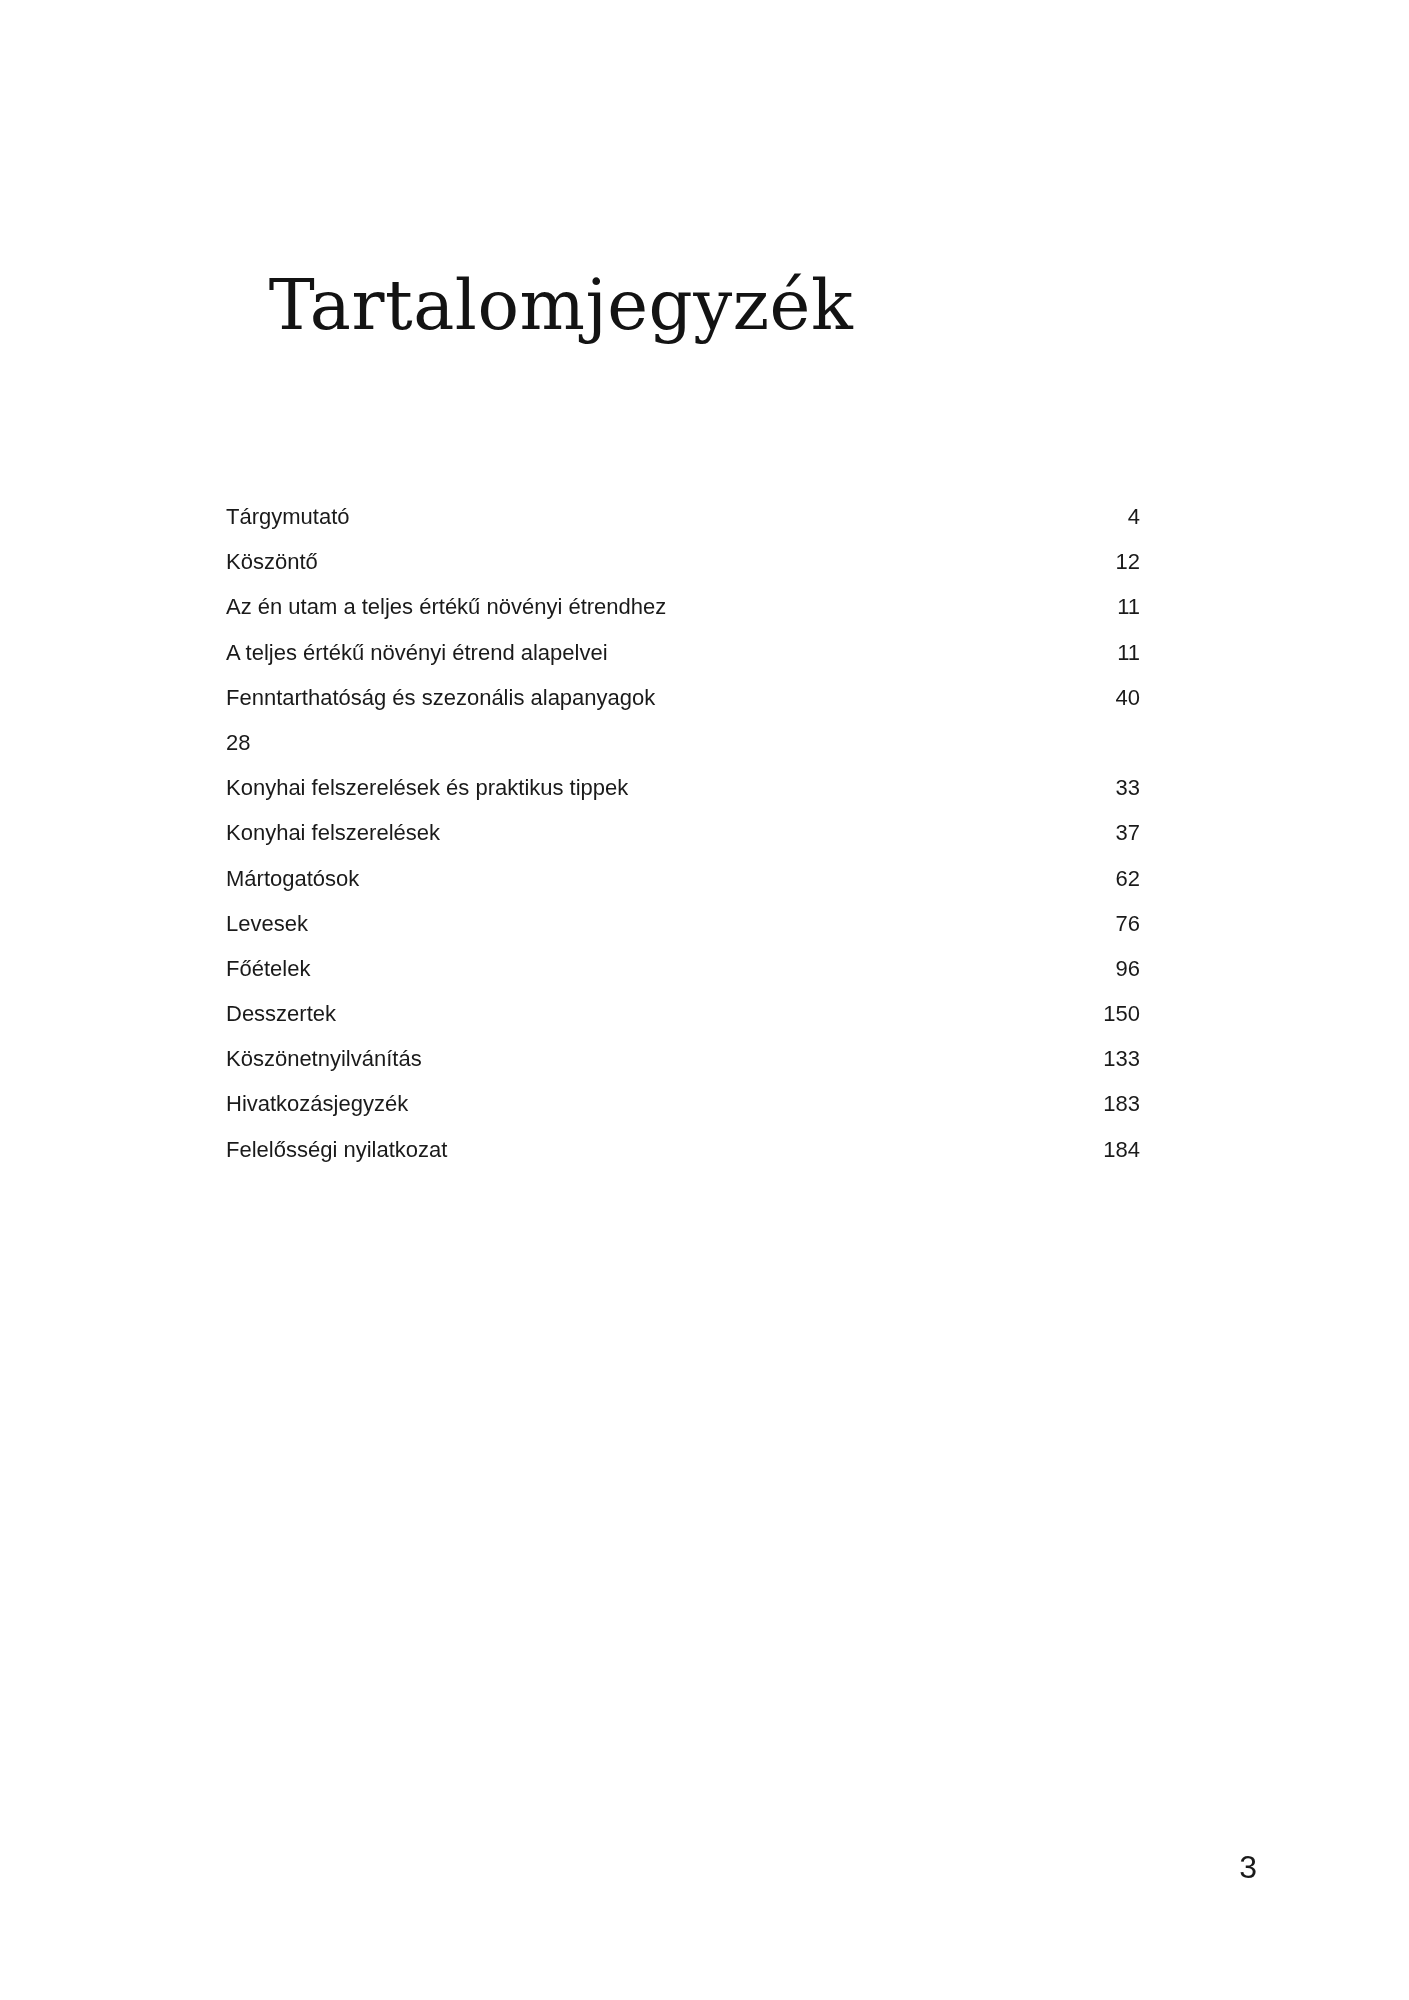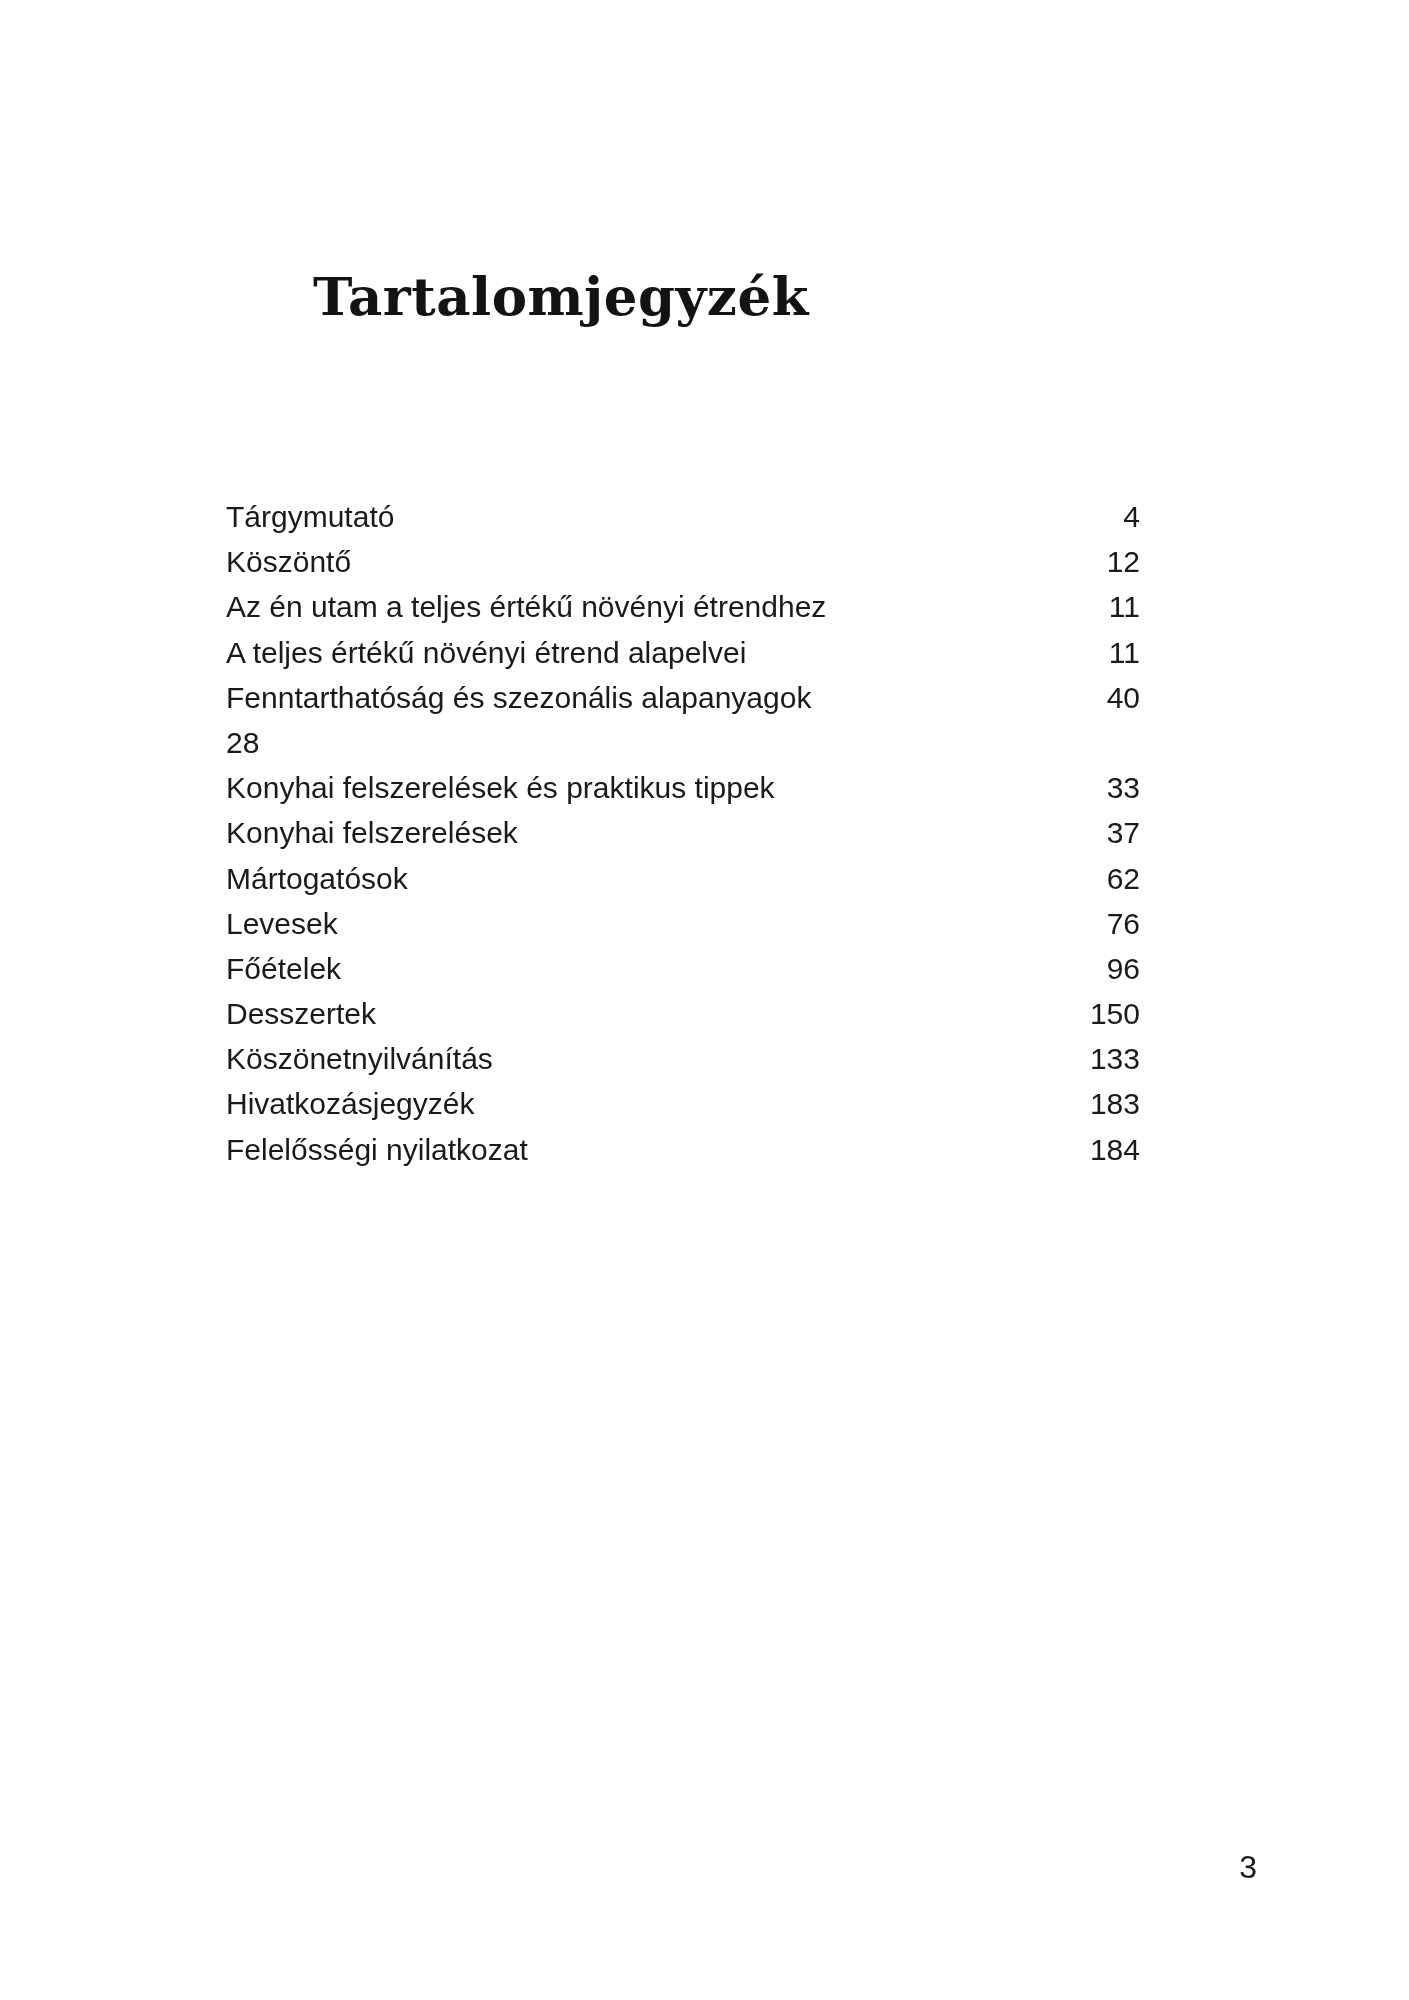--- a/index.html
+++ b/index.html
@@ -16,39 +16,39 @@
     overflow: hidden;
   }
   .doc-title {
     position: absolute;
     top: 266px;
     left: 0;
     width: 1122px;
     margin: 0;
     text-align: center;
     font-family: "DejaVu Serif", serif;
-    font-weight: 700;
-    font-size: 53px;
+    font-weight: 400;
+    font-size: 69px;
     line-height: 1.15;
     color: #131313;
     letter-spacing: 0.5px;
   }
   .toc {
     position: absolute;
     top: 494px;
     left: 226px;
     width: 914px;
   }
   .toc-row {
     display: flex;
     justify-content: space-between;
     align-items: baseline;
     height: 45.2px;
     line-height: 45.2px;
-    font-size: 30px;
+    font-size: 22px;
     color: #1a1a1a;
   }
   .toc-label {
     white-space: nowrap;
   }
   .toc-page {
     text-align: right;
     white-space: nowrap;
   }
   .footer-page-number {

